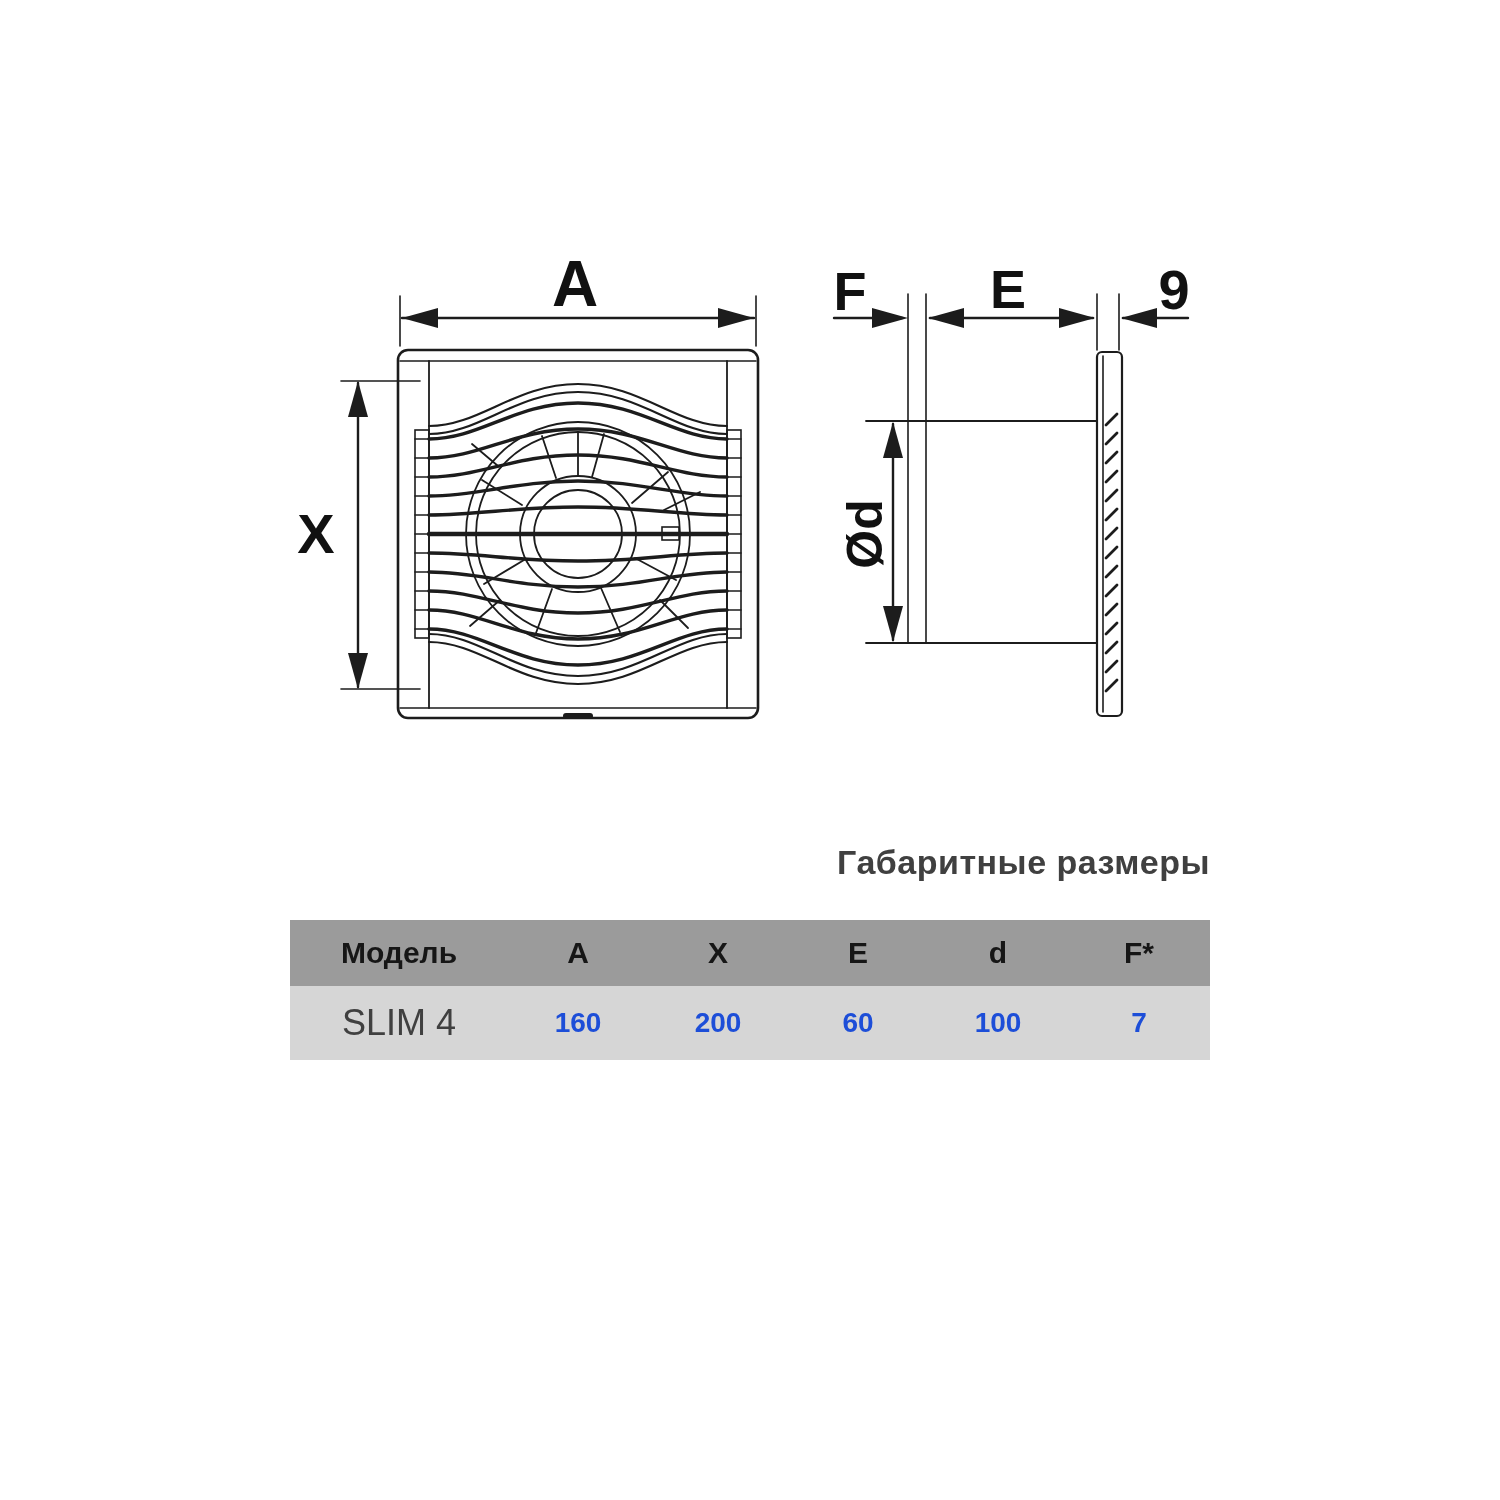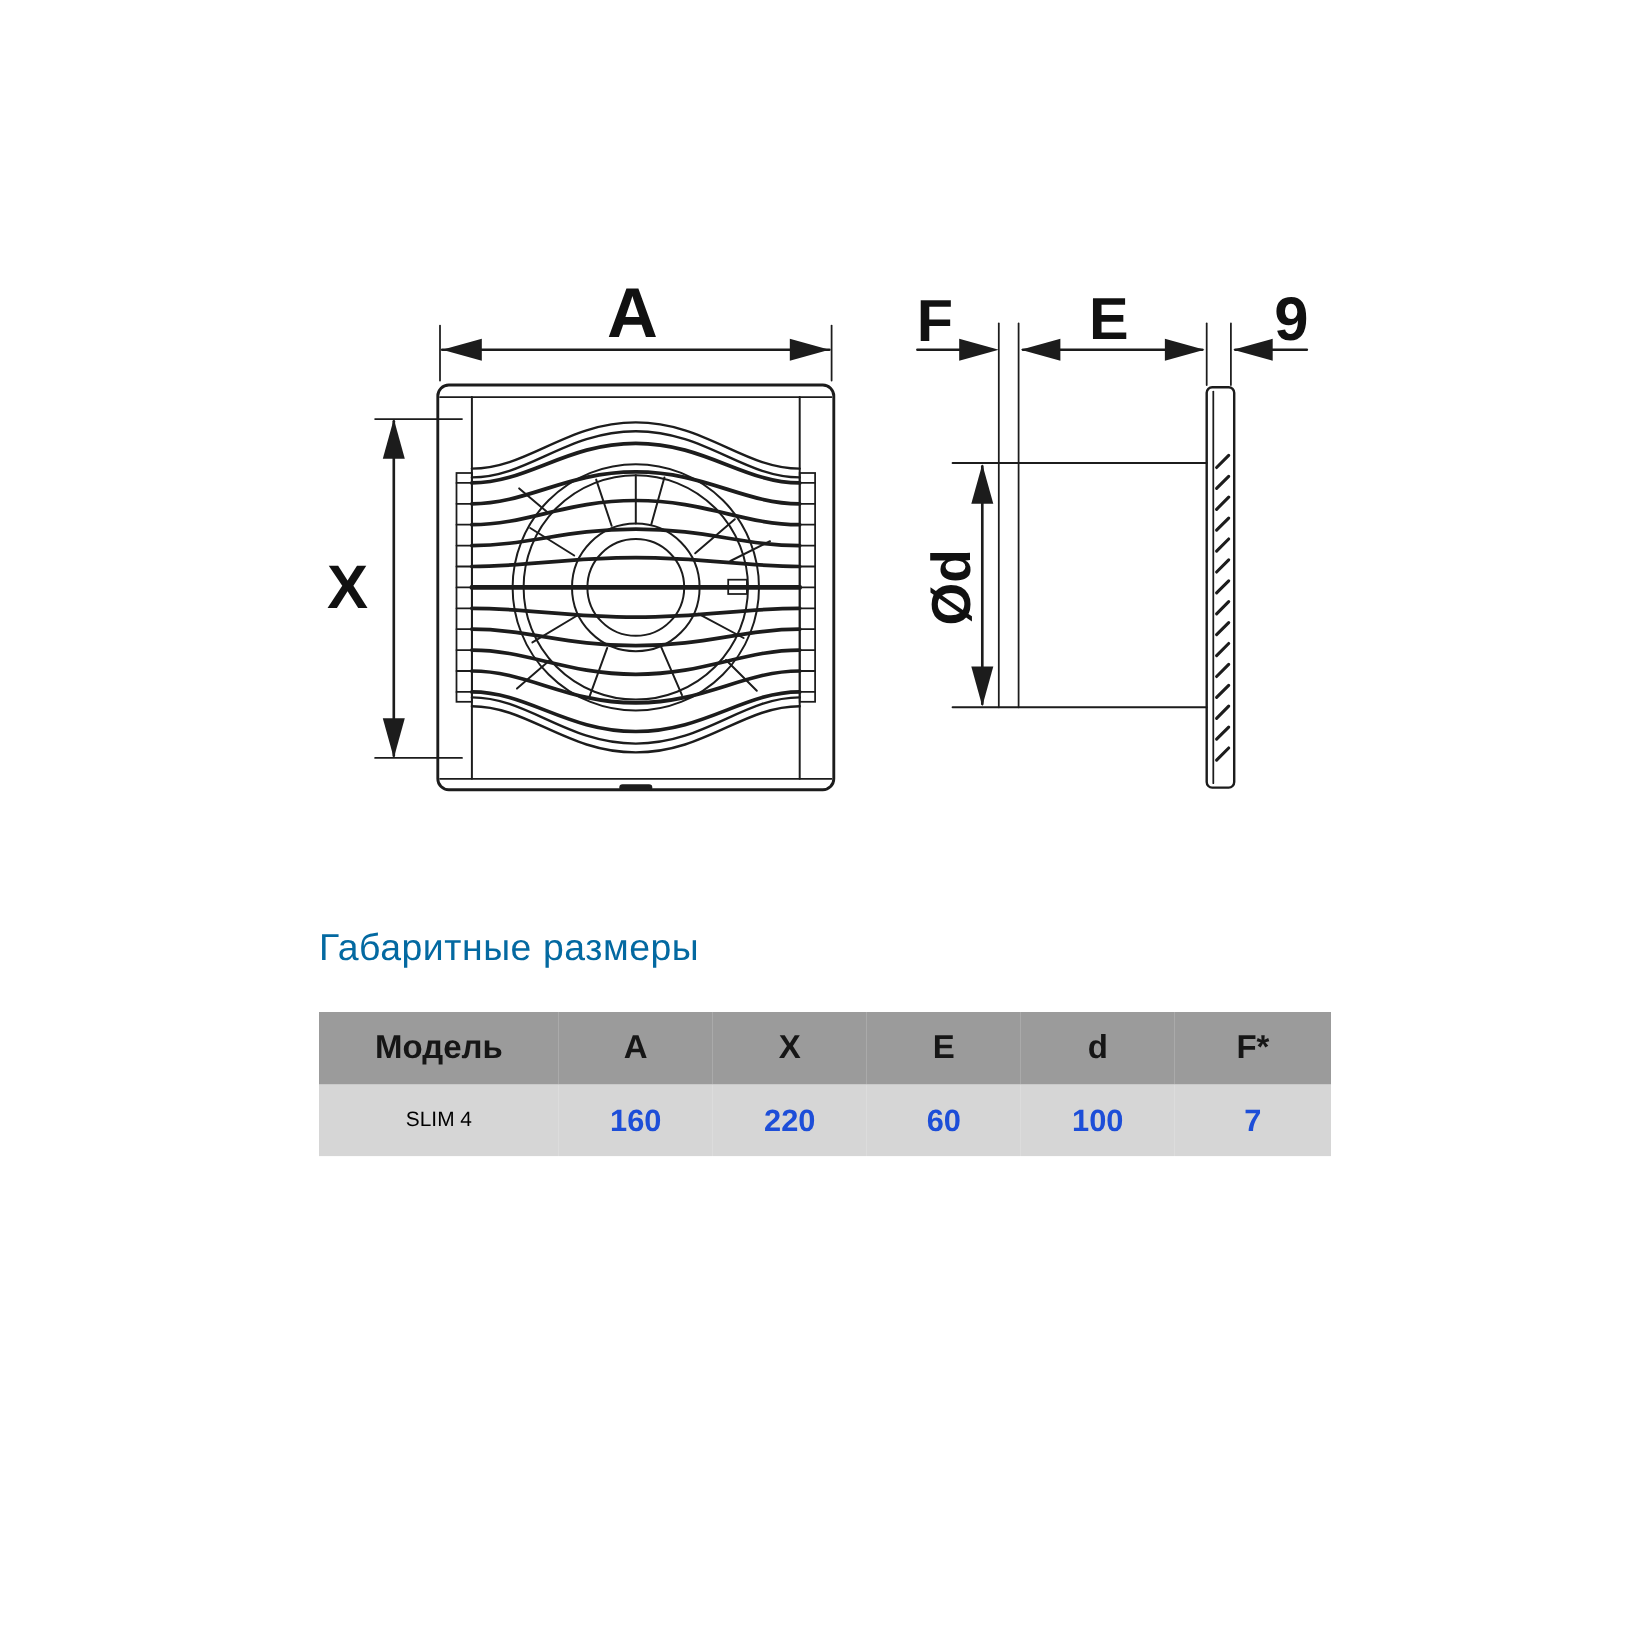--- a/index.html
+++ b/index.html
@@ -6,37 +6,37 @@
   body{
     width:1500px;height:1500px;background:#ffffff;
     font-family:"Liberation Sans","DejaVu Sans",sans-serif;
     position:relative;color:#1d1d1d;
   }
   .page{position:absolute;inset:0;background:#fff;}
   svg.diagram{position:absolute;left:0;top:0;}
   svg text{font-family:"Liberation Sans","DejaVu Sans",sans-serif;font-weight:bold;fill:#111;}
   .table-title{
     position:absolute;left:290px;top:843px;width:920px;
-    text-align:left;font-size:34px;font-weight:normal;color:#0369a1;
+    text-align:right;font-size:34px;font-weight:bold;color:#404040;
     letter-spacing:.5px;
   }
   table.dims{
     position:absolute;left:290px;top:920px;width:920px;
     border-collapse:collapse;table-layout:fixed;
   }
   table.dims th,table.dims td{
     padding:16px;text-align:center;vertical-align:middle;border:none;
   }
   table.dims thead tr{height:62px;background:#9b9b9b;}
   table.dims thead th{font-size:30px;font-weight:bold;color:#161616;}
   table.dims tbody tr{height:65px;}
   table.dims tbody tr.alt{background:#d6d6d6;}
   table.dims tbody tr.plain{background:#ffffff;}
   td.model{
-    text-align:left;padding-left:12px;font-size:19px;font-weight:400;color:#000000;
+    text-align:left;padding-left:12px;font-size:36px;font-weight:400;color:#404040;
   }
   td.val{font-size:28px;font-weight:bold;color:#1d4ed8;}
 </style>
 </head>
 <body>
 
 <div class="page">
 
   <svg class="diagram" width="1500" height="830" viewBox="0 0 1500 830" fill="none" stroke="#1c1c1c" stroke-width="2" stroke-linecap="round">
 
@@ -220,21 +220,21 @@
         <th>X</th>
         <th>E</th>
         <th>d</th>
         <th>F*</th>
       </tr>
     </thead>
     <tbody>
       <tr class="alt">
         <td class="model">SLIM 4</td>
         <td class="val">160</td>
-        <td class="val">220</td>
+        <td class="val">200</td>
         <td class="val">60</td>
         <td class="val">100</td>
         <td class="val">7</td>
       </tr>
     </tbody>
   </table>
 
 </div>
 
 </body></html>

